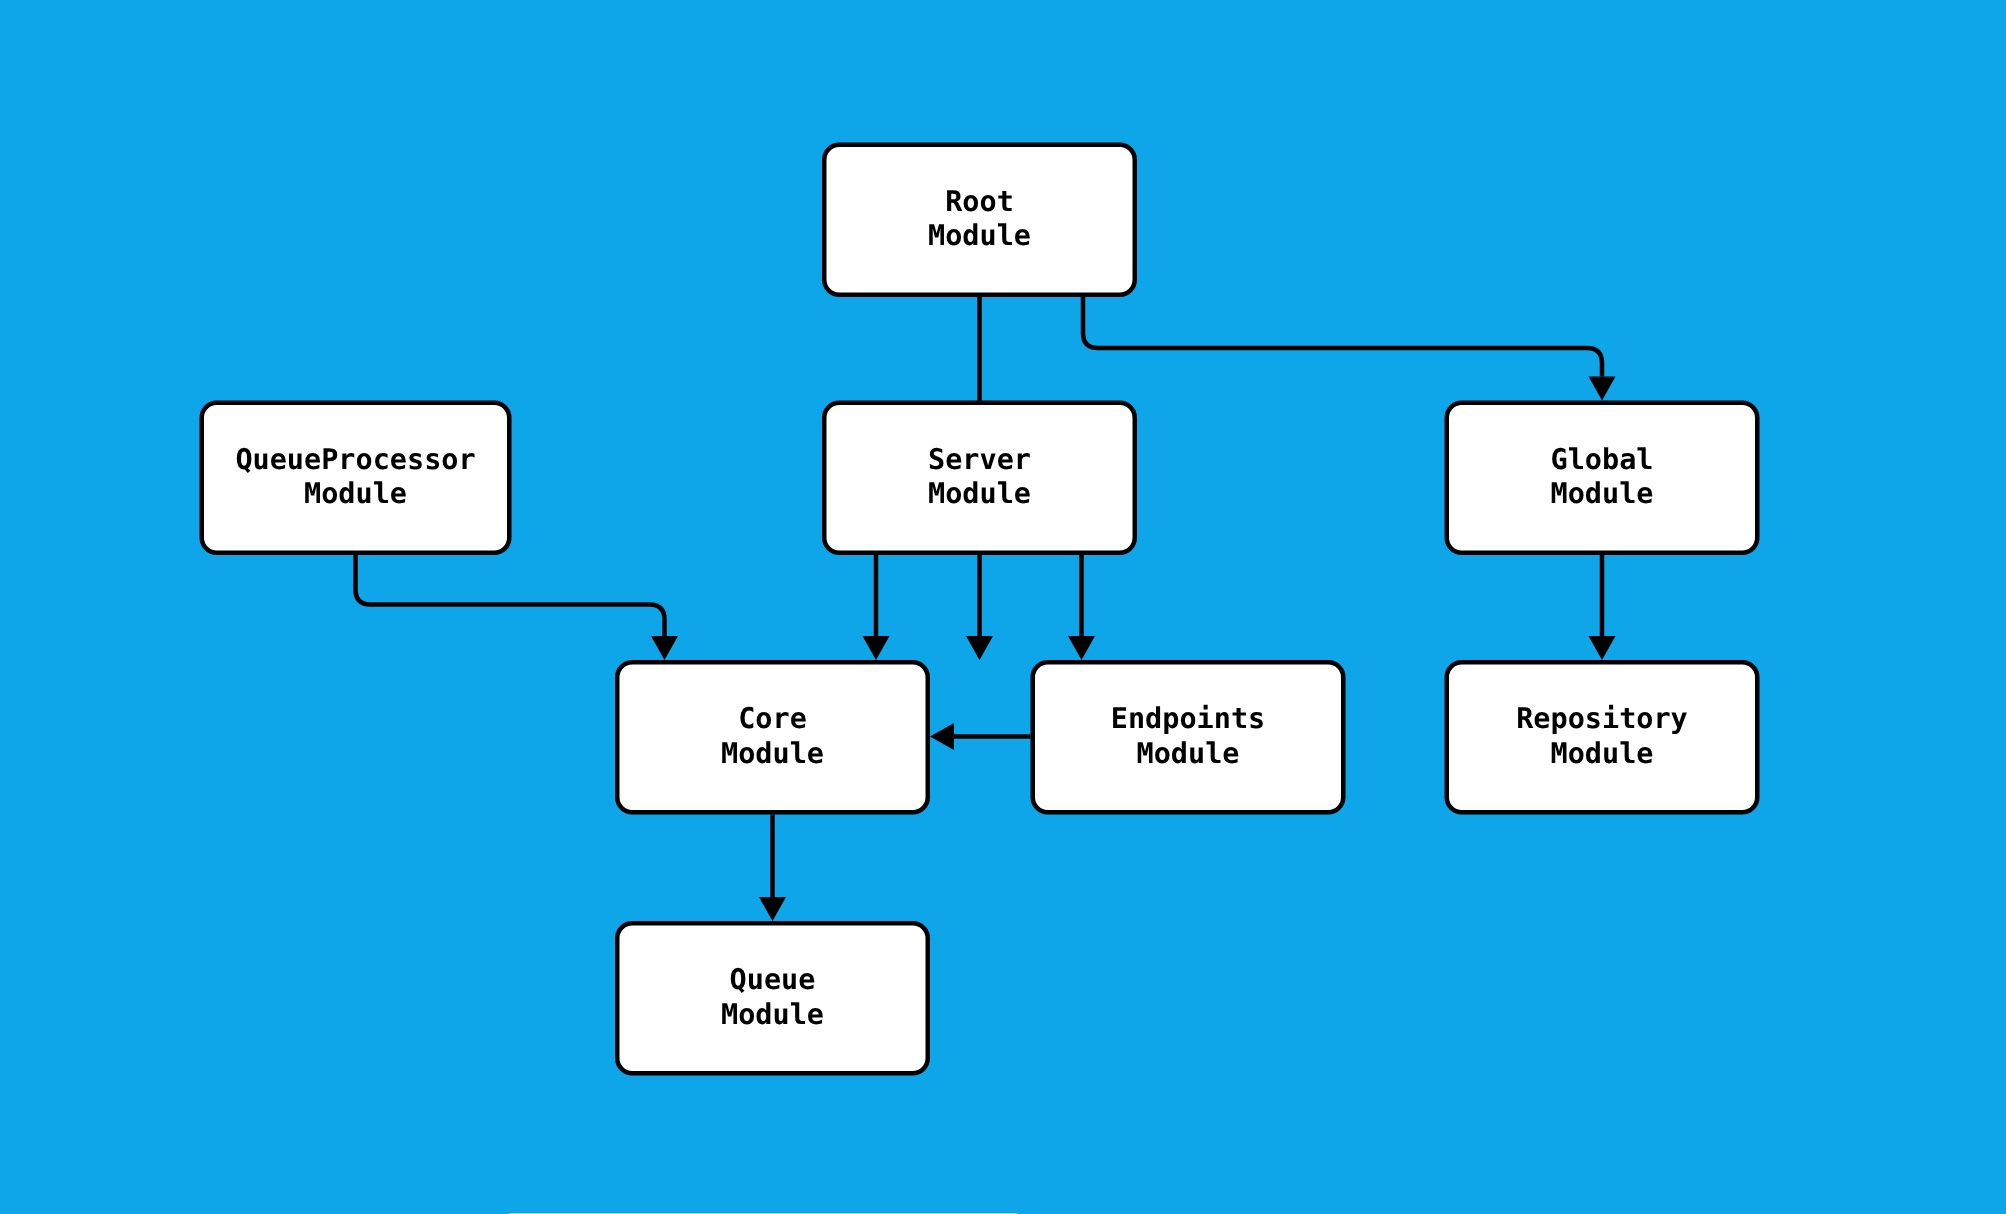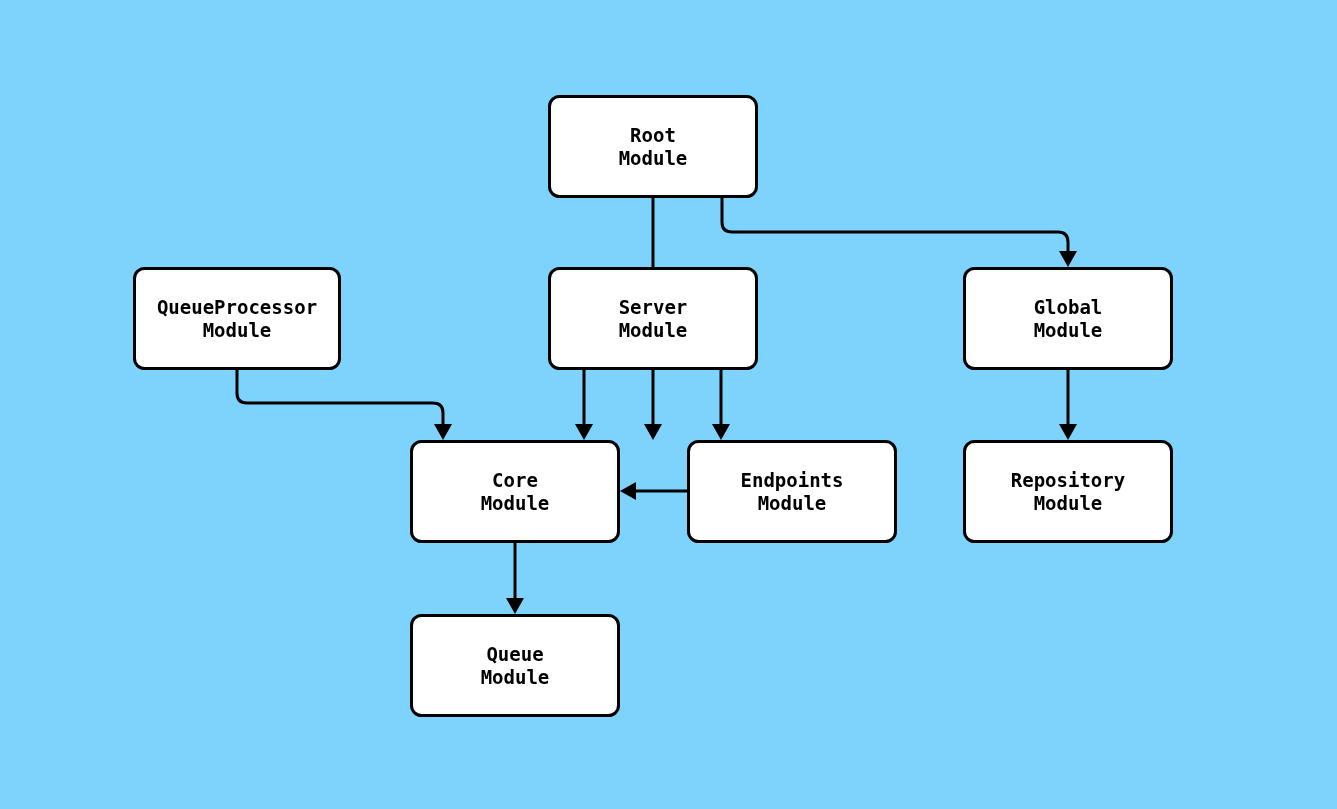--- a/index.html
+++ b/index.html
@@ -10,21 +10,21 @@
   body {
     width: 1337px;
     height: 809px;
     font-family: "DejaVu Sans Mono", "Liberation Mono", monospace;
     overflow: hidden;
   }
   #diagram-canvas {
     position: relative;
     width: 1337px;
     height: 809px;
-    background: #7dd3fc;
+    background: #0ea5e9;
   }
   #diagram-svg {
     position: absolute;
     top: 0;
     left: 0;
     width: 1337px;
     height: 809px;
     display: block;
   }
   .node-box {

